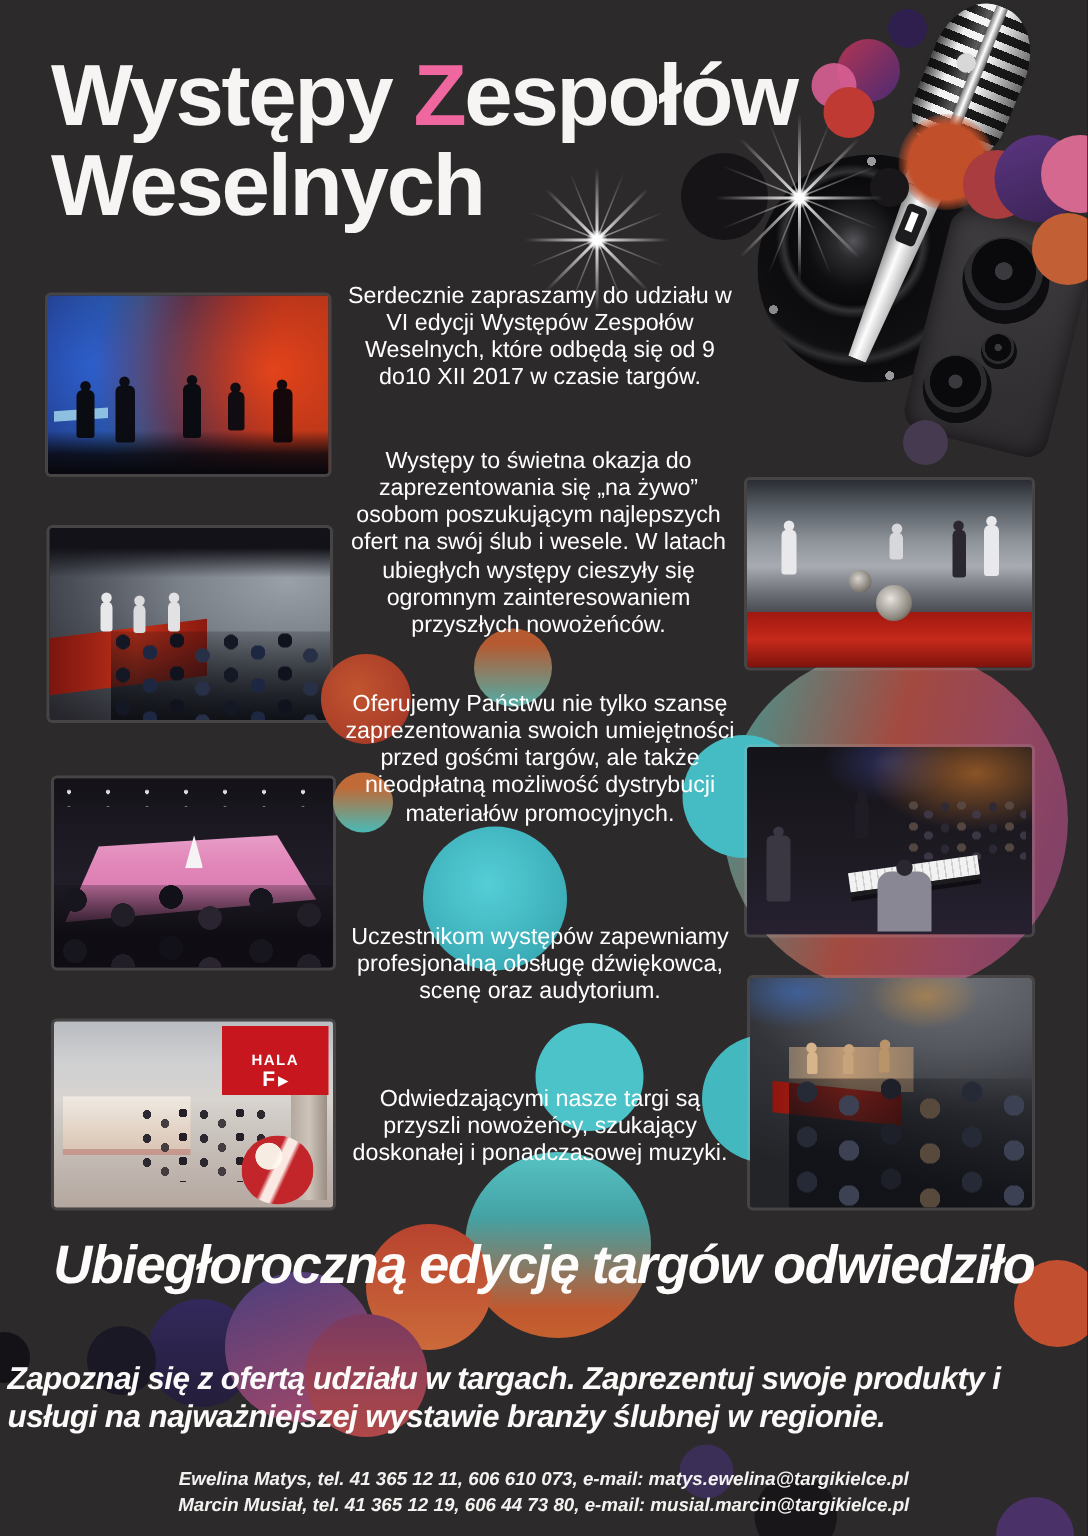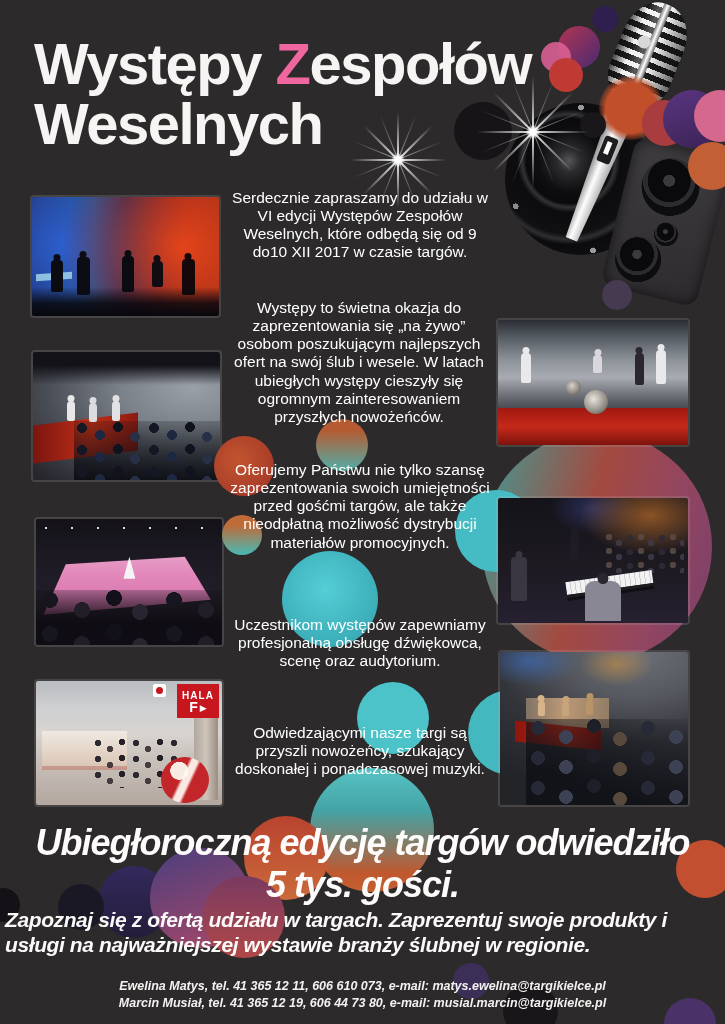--- a/index.html
+++ b/index.html
@@ -156,21 +156,21 @@
   .l4 .heads{position:absolute;left:30%;top:46%;width:46%;height:40%;
     background-image:
       radial-gradient(circle 3px at 6px 5px,#2c2830 97%,transparent),
       radial-gradient(circle 3px at 18px 11px,#453c40 97%,transparent),
       radial-gradient(circle 3px at 30px 4px,#241f26 97%,transparent);
     background-size:38px 16px;background-repeat:repeat;}
   .l4 .ball{position:absolute;right:7%;bottom:2%;width:48px;height:46px;border-radius:50%;
     background:
       linear-gradient(115deg,rgba(255,255,255,0) 42%,rgba(255,250,242,.92) 47% 56%,rgba(255,255,255,0) 61%),
       radial-gradient(circle at 38% 30%,#f6ece2 0 20%,#c2252a 21% 100%);}
-  .hala{position:absolute;right:3px;top:3px;width:42px;padding:6px 0 3px;z-index:2;
+  .hala{position:absolute;right:3px;top:3px;width:71px;padding:18px 0 3px;z-index:2;
     background:#c8161e;color:#fff;text-align:center;font-weight:700;}
   .hala-top{display:block;font-size:10px;letter-spacing:1px;line-height:11px;}
   .hala-bottom{display:block;font-size:14px;line-height:13px;}
   .hala-bottom i{font-style:normal;font-size:9px;margin-left:2px;vertical-align:1px;}
   .hala-badge{position:absolute;right:56px;top:3px;width:13px;height:13px;background:#fff;
     z-index:2;border-radius:2px;}
   .hala-badge::before{content:"";position:absolute;left:3px;top:3px;width:7px;height:7px;border-radius:50%;background:#c8161e;}
   
   .r1{left:498px;top:320px;width:190px;height:125px;
     background:linear-gradient(180deg,#2a2d33 0%,#565c63 14%,#8d9299 32%,#a8acb2 46%,#6e7278 60%,#3c3f45 74%,#2e3036 100%);}
@@ -379,21 +379,20 @@
   </figure>
 
   <p class="para p1">Serdecznie zapraszamy do udziału w VI edycji Występów Zespołów Weselnych, które odbędą się od 9 do10 XII 2017 w czasie targów.</p>
   <p class="para p3">Oferujemy Państwu nie tylko szansę zaprezentowania swoich umiejętności przed gośćmi targów, ale także nieodpłatną możliwość dystrybucji materiałów promocyjnych.</p>
   <p class="para p2">Występy to świetna okazja do zaprezentowania się „na żywo” osobom poszukującym najlepszych ofert na swój ślub i wesele. W latach ubiegłych występy cieszyły się ogromnym zainteresowaniem przyszłych nowożeńców.</p>
   <p class="para p4">Uczestnikom występów zapewniamy profesjonalną obsługę dźwiękowca, scenę oraz audytorium.</p>
   <p class="para p5">Odwiedzającymi nasze targi są przyszli nowożeńcy, szukający doskonałej i ponadczasowej muzyki.</p>
 
   <div class="highlight">
     <div>Ubiegłoroczną edycję targów odwiedziło</div>
-    <div>5 tys. gości.</div>
   </div>
 
   <p class="cta">Zapoznaj się z ofertą udziału w targach. Zaprezentuj swoje produkty i usługi na najważniejszej wystawie branży ślubnej w regionie.</p>
 
   <div class="contacts">
     <div>Ewelina Matys, tel. 41 365 12 11, 606 610 073, e-mail: matys.ewelina@targikielce.pl</div>
     <div>Marcin Musiał, tel. 41 365 12 19, 606 44 73 80, e-mail: musial.marcin@targikielce.pl</div>
   </div>
 
 </div>

